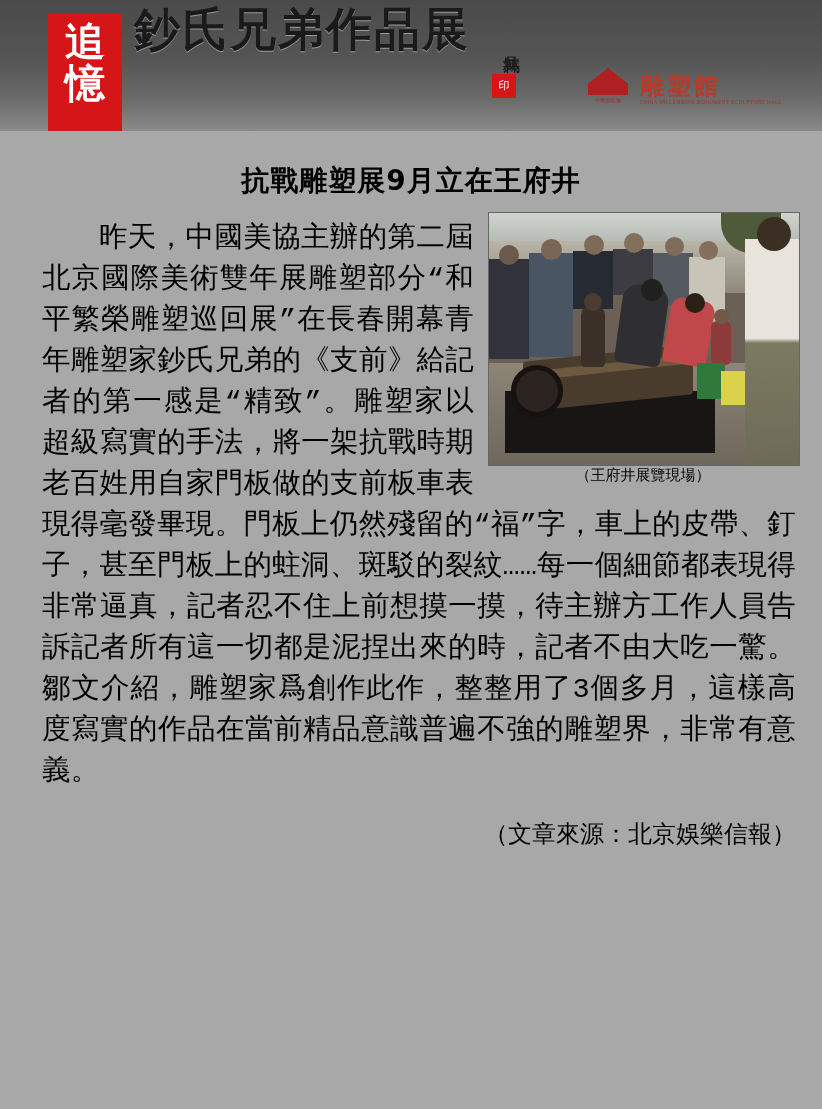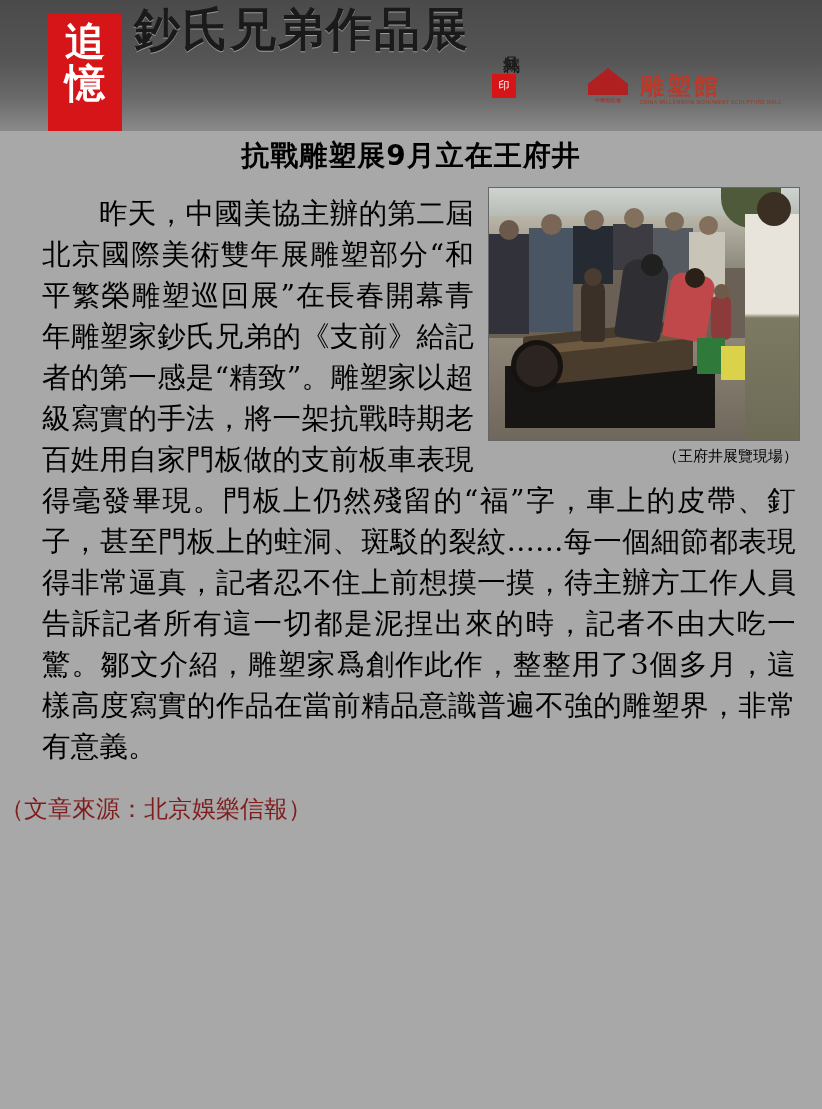--- a/index.html
+++ b/index.html
@@ -151,21 +151,21 @@
     height: 978px;
     background: #a8a8a8;
     box-sizing: border-box;
   }
   .article-title {
     text-align: center;
     font-family: "DejaVu Sans", sans-serif;
     font-weight: bold;
     font-size: 28px;
     color: #000;
-    padding-top: 6px;
+    padding-top: 31px;
     letter-spacing: 1px;
   }
 
   .figure {
     float: right;
     margin: 12px 24px 4px 14px;
     width: 310px;
   }
   .photo {
     position: relative;
@@ -243,47 +243,49 @@
   .photo .bag { position:absolute; left:208px; top:150px; width:28px; height:36px; background:#2f7a3a;}
   .photo .bag2{ position:absolute; left:232px; top:158px; width:26px; height:34px; background:#d9d24a;}
   .photo .rightman {
     position:absolute; left:256px; top:26px; width:56px; height:226px;
     background: linear-gradient(to bottom,#e8e4dc 0%,#e8e4dc 44%,#7d7a63 46%,#6d6a56 100%);
   }
   .photo .rightman-head{position:absolute; left:268px; top:4px; width:34px; height:34px; border-radius:50%; background:#3b2f24;}
   .photo .tree { position:absolute; left:232px; top:0px; width:60px; height:40px; background:#4e5a3a; border-radius:0 0 30px 30px;}
 
   .figure-caption {
-    margin-top: 6px;
+    margin-top: 0;
     font-family: Liberation Mono, monospace;
     font-size: 15px;
     color: #000;
-    text-align: right;
+    text-align: center;
   }
 
   .body-text {
     font-family: "DejaVu Serif", "Liberation Serif", serif;
     font-size: 28.5px;
     line-height: 1.44;
     color: #000;
     text-align: justify;
     text-justify: inter-ideograph;
     padding: 18px 26px 0 42px;
     letter-spacing: 0.2px;
   }
   .body-text p {
     margin: 0;
     text-indent: 2em;
+    font-family: Liberation Mono, monospace;
   }
   .source {
     clear: both;
+    text-align: right;
     font-family: "DejaVu Serif", serif;
     font-size: 24px;
-    color: #7f1d1d;
-    padding: 26px 14px 0 0;
+    color: #000000;
+    padding: 26px 26px 0 0;
   }
 </style>
 </head>
 <body>
 
 <div class="header">
   <div class="header-seal">
     <span>追</span>
     <span>憶</span>
   </div>

